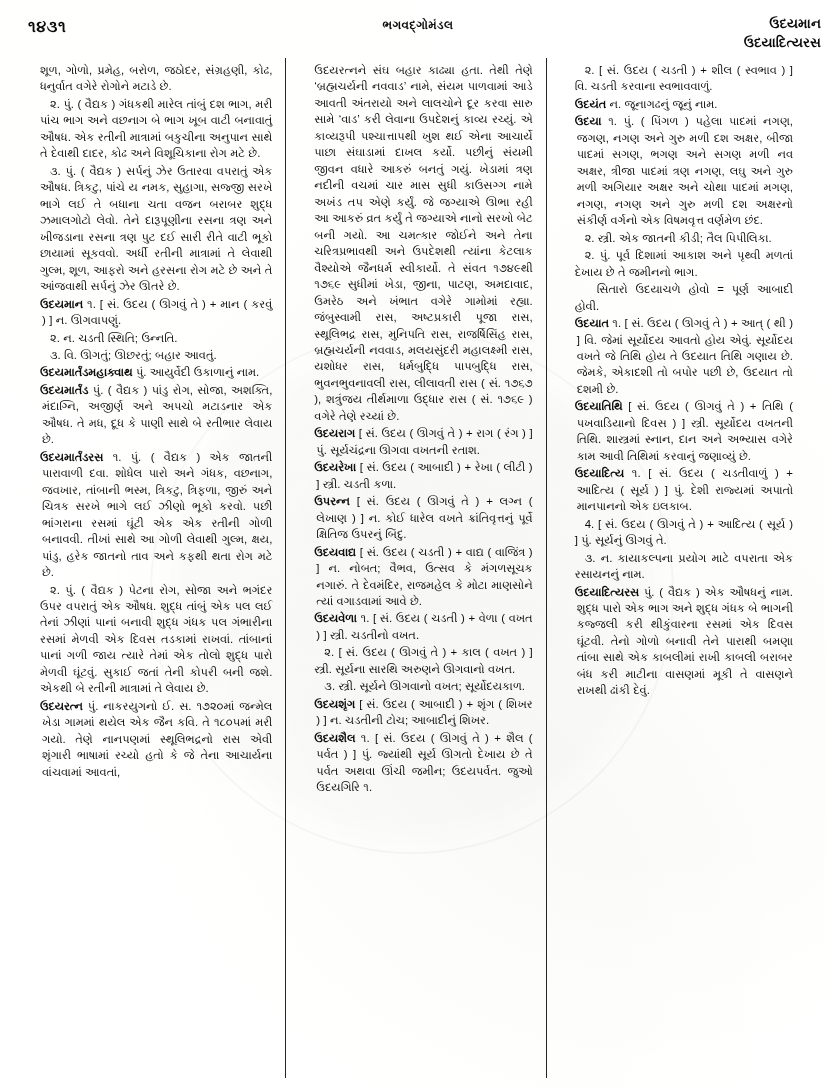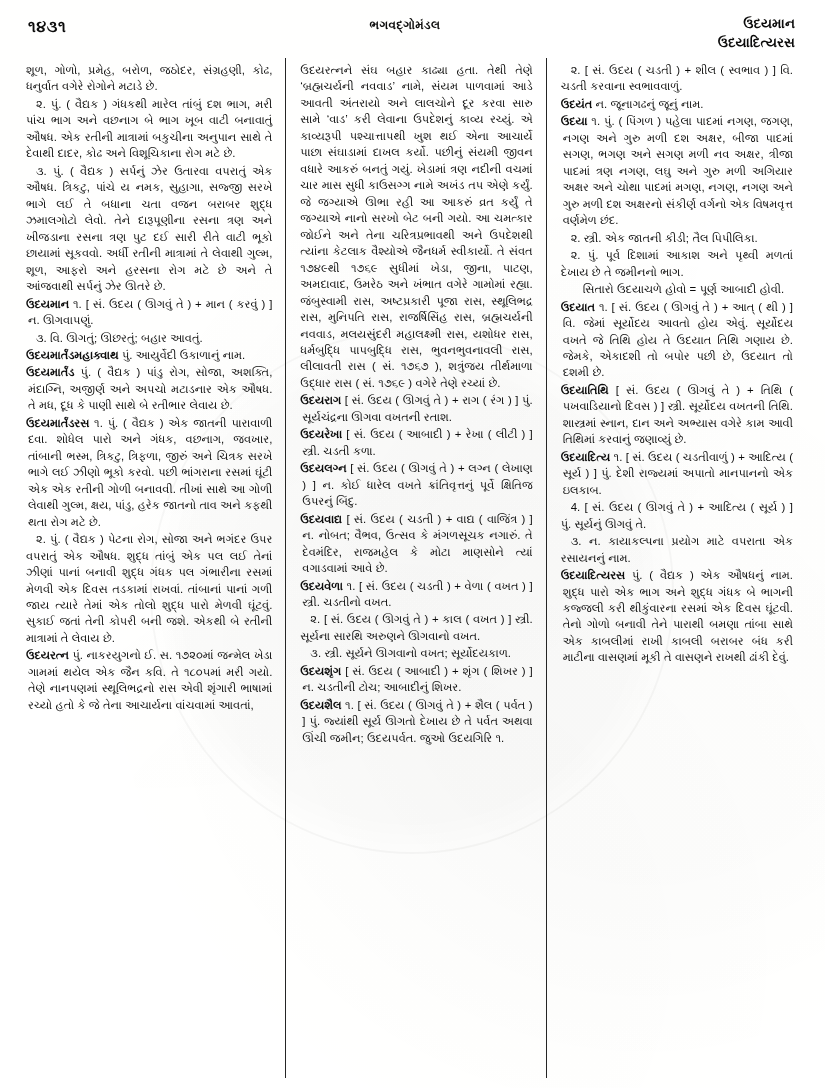--- a/index.html
+++ b/index.html
@@ -35,21 +35,21 @@
     border-radius: 50%;
     border: 2px solid rgba(0,0,0,0.030);
     background: radial-gradient(circle, rgba(0,0,0,0.012) 0 62%, rgba(0,0,0,0.0) 70%);
     pointer-events: none;
   }
 
   
   .header {
     position: absolute;
     left: 28px;
-    right: 30px;
+    right: 4px;
     top: 14px;
     height: 44px;
     display: flex;
     align-items: flex-start;
     justify-content: space-between;
   }
   .folio {
     font-family: "Liberation Sans", sans-serif;
     font-weight: bold;
     font-size: 16px;
@@ -98,21 +98,21 @@
     position: absolute;
     right: 0px;
     top: -4px;
     bottom: 2px;
     width: 1px;
     background: #2a2a2a;
   }
 
   
   p.e {
-    margin: 0 0 0 0;
+    margin: 0 0 0 14px;
     font-family: "Liberation Sans", sans-serif;
     font-size: 11.4px;
     line-height: 1.445;
     color: #131313;
     text-align: justify;
     text-justify: inter-word;
     word-spacing: .2px;
     hyphens: none;
   }
   p.e + p.e { margin-top: 1px; }
@@ -158,32 +158,33 @@
       <div>ઉદયાદિત્યરસ</div>
     </div>
   </div>
 
   <div class="columns">
     <div class="col c1" id="col-left">
         <p class="e cont">શૂળ, ગોળો, પ્રમેહ, બરોળ, જઠોદર, સંગ્રહણી, કોઢ, ધનુર્વાત વગેરે રોગોને મટાડે છે.</p>
         <p class="e sense">૨. પું. ( વૈદ્યક ) ગંધકથી મારેલ તાંબું દશ ભાગ, મરી પાંચ ભાગ અને વછનાગ બે ભાગ ખૂબ વાટી બનાવાતું ઔષધ. એક રતીની માત્રામાં બકુચીના અનુપાન સાથે તે દેવાથી દાદર, કોઢ અને વિશૂચિકાના રોગ મટે છે.</p>
         <p class="e sense">૩. પું. ( વૈદ્યક ) સર્પનું ઝેર ઉતારવા વપરાતું એક ઔષધ. ત્રિકટુ, પાંચે ય નમક, સુહાગા, સજ્જી સરખે ભાગે લઈ તે બધાના ચતા વજન બરાબર શુદ્ધ ઝમાલગોટો લેવો. તેને દારૂપૂણીના રસના ત્રણ અને ખીજડાના રસના ત્રણ પુટ દઈ સારી રીતે વાટી ભૂકો છાયામાં સૂકવવો. અર્ધી રતીની માત્રામાં તે લેવાથી ગુલ્મ, શૂળ, આફરો અને હરસના રોગ મટે છે અને તે આંજવાથી સર્પનું ઝેર ઊતરે છે.</p>
         <p class="e head"><b class="hw">ઉદયમાન</b> ૧. [ સં. ઉદય ( ઊગવું તે ) + માન ( કરવું ) ] ન. ઊગવાપણું.</p>
+        <p class="e sense">૨. ન. ચડતી સ્થિતિ; ઉન્નતિ.</p>
         <p class="e sense">૩. વિ. ઊગતું; ઊછરતું; બહાર આવતું.</p>
         <p class="e head"><b class="hw">ઉદયમાર્તંડમહાક્વાથ</b> પું. આયુર્વેદી ઉકાળાનું નામ.</p>
         <p class="e head"><b class="hw">ઉદયમાર્તંડ</b> પું. ( વૈદ્યક ) પાંડુ રોગ, સોજા, અશક્તિ, મંદાગ્નિ, અજીર્ણ અને અપચો મટાડનાર એક ઔષધ. તે મધ, દૂધ કે પાણી સાથે બે રતીભાર લેવાય છે.</p>
         <p class="e head"><b class="hw">ઉદયમાર્તંડરસ</b> ૧. પું. ( વૈદ્યક ) એક જાતની પારાવાળી દવા. શોધેલ પારો અને ગંધક, વછનાગ, જવખાર, તાંબાની ભસ્મ, ત્રિકટુ, ત્રિફળા, જીરું અને ચિત્રક સરખે ભાગે લઈ ઝીણો ભૂકો કરવો. પછી ભાંગરાના રસમાં ઘૂંટી એક એક રતીની ગોળી બનાવવી. તીખાં સાથે આ ગોળી લેવાથી ગુલ્મ, ક્ષય, પાંડુ, હરેક જાતનો તાવ અને કફથી થતા રોગ મટે છે.</p>
         <p class="e sense">૨. પું. ( વૈદ્યક ) પેટના રોગ, સોજા અને ભગંદર ઉપર વપરાતું એક ઔષધ. શુદ્ધ તાંબું એક પલ લઈ તેનાં ઝીણાં પાનાં બનાવી શુદ્ધ ગંધક પલ ગંભારીના રસમાં મેળવી એક દિવસ તડકામાં રાખવાં. તાંબાનાં પાનાં ગળી જાય ત્યારે તેમાં એક તોલો શુદ્ધ પારો મેળવી ઘૂંટવું. સુકાઈ જતાં તેની કોપરી બની જશે. એકથી બે રતીની માત્રામાં તે લેવાય છે.</p>
         <p class="e head"><b class="hw">ઉદયરત્ન</b> પું. નાકરયુગનો ઈ. સ. ૧૭૨૦માં જન્મેલ ખેડા ગામમાં થયેલ એક જૈન કવિ. તે ૧૮૦૫માં મરી ગયો. તેણે નાનપણમાં સ્થૂલિભદ્રનો રાસ એવી શૃંગારી ભાષામાં રચ્યો હતો કે જે તેના આચાર્યના વાંચવામાં આવતાં,</p>
       </div>
     <div class="col c2" id="col-middle">
         <p class="e cont">ઉદયરત્નને સંઘ બહાર કાઢ્યા હતા. તેથી તેણે ‘બ્રહ્મચર્યની નવવાડ’ નામે, સંયમ પાળવામાં આડે આવતી અંતરાયો અને લાલચોને દૂર કરવા સારુ સામે ‘વાડ’ કરી લેવાના ઉપદેશનું કાવ્ય રચ્યું. એ કાવ્યરૂપી પશ્ચાત્તાપથી ખુશ થઈ એના આચાર્યે પાછા સંઘાડામાં દાખલ કર્યો. પછીનું સંયમી જીવન વધારે આકરું બનતું ગયું. ખેડામાં ત્રણ નદીની વચમાં ચાર માસ સુધી કાઉસગ્ગ નામે અખંડ તપ એણે કર્યું. જે જગ્યાએ ઊભા રહી આ આકરું વ્રત કર્યું તે જગ્યાએ નાનો સરખો બેટ બની ગયો. આ ચમત્કાર જોઈને અને તેના ચરિત્રપ્રભાવથી અને ઉપદેશથી ત્યાંના કેટલાક વૈશ્યોએ જૈનધર્મ સ્વીકાર્યો. તે સંવત ૧૭૪૯થી ૧૭૬૯ સુધીમાં ખેડા, જીના, પાટણ, અમદાવાદ, ઉમરેઠ અને ખંભાત વગેરે ગામોમાં રહ્યા. જંબુસ્વામી રાસ, અષ્ટપ્રકારી પૂજા રાસ, સ્થૂલિભદ્ર રાસ, મુનિપતિ રાસ, રાજર્ષિસિંહ રાસ, બ્રહ્મચર્યની નવવાડ, મલયસુંદરી મહાલક્ષ્મી રાસ, યશોધર રાસ, ધર્મબુદ્ધિ પાપબુદ્ધિ રાસ, ભુવનભુવનાવલી રાસ, લીલાવતી રાસ ( સં. ૧૭૬૭ ), શત્રુંજય તીર્થમાળા ઉદ્ધાર રાસ ( સં. ૧૭૬૯ ) વગેરે તેણે રચ્યાં છે.</p>
         <p class="e head"><b class="hw">ઉદયરાગ</b> [ સં. ઉદય ( ઊગવું તે ) + રાગ ( રંગ ) ] પું. સૂર્યચંદ્રના ઊગવા વખતની રતાશ.</p>
         <p class="e head"><b class="hw">ઉદયરેખા</b> [ સં. ઉદય ( આબાદી ) + રેખા ( લીટી ) ] સ્ત્રી. ચડતી કળા.</p>
-        <p class="e head"><b class="hw">ઉદયલગ્ન</b> [ સં. ઉદય ( ઊગવું તે ) + લગ્ન ( લેખાણ ) ] ન. કોઈ ધારેલ વખતે ક્રાંતિવૃત્તનું પૂર્વે ક્ષિતિજ ઉપરનું બિંદુ.</p>
+        <p class="e head"><b class="hw">ઉપરન્ન</b> [ સં. ઉદય ( ઊગવું તે ) + લગ્ન ( લેખાણ ) ] ન. કોઈ ધારેલ વખતે ક્રાંતિવૃત્તનું પૂર્વે ક્ષિતિજ ઉપરનું બિંદુ.</p>
         <p class="e head"><b class="hw">ઉદયવાદ્ય</b> [ સં. ઉદય ( ચડતી ) + વાદ્ય ( વાજિંત્ર ) ] ન. નોબત; વૈભવ, ઉત્સવ કે મંગળસૂચક નગારું. તે દેવમંદિર, રાજમહેલ કે મોટા માણસોને ત્યાં વગાડવામાં આવે છે.</p>
         <p class="e head"><b class="hw">ઉદયવેળા</b> ૧. [ સં. ઉદય ( ચડતી ) + વેળા ( વખત ) ] સ્ત્રી. ચડતીનો વખત.</p>
         <p class="e sense">૨. [ સં. ઉદય ( ઊગવું તે ) + કાલ ( વખત ) ] સ્ત્રી. સૂર્યના સારથિ અરુણને ઊગવાનો વખત.</p>
         <p class="e sense">૩. સ્ત્રી. સૂર્યને ઊગવાનો વખત; સૂર્યોદયકાળ.</p>
         <p class="e head"><b class="hw">ઉદયશૃંગ</b> [ સં. ઉદય ( આબાદી ) + શૃંગ ( શિખર ) ] ન. ચડતીની ટોચ; આબાદીનું શિખર.</p>
         <p class="e head"><b class="hw">ઉદયશૈલ</b> ૧. [ સં. ઉદય ( ઊગવું તે ) + શૈલ ( પર્વત ) ] પું. જ્યાંથી સૂર્ય ઊગતો દેખાય છે તે પર્વત અથવા ઊંચી જમીન; ઉદયપર્વત. જુઓ ઉદયગિરિ ૧.</p>
       </div>
     <div class="col c3" id="col-right">
         <p class="e sense">૨. [ સં. ઉદય ( ચડતી ) + શીલ ( સ્વભાવ ) ] વિ. ચડતી કરવાના સ્વભાવવાળું.</p>
         <p class="e head"><b class="hw">ઉદયંત</b> ન. જૂનાગઢનું જૂનું નામ.</p>

